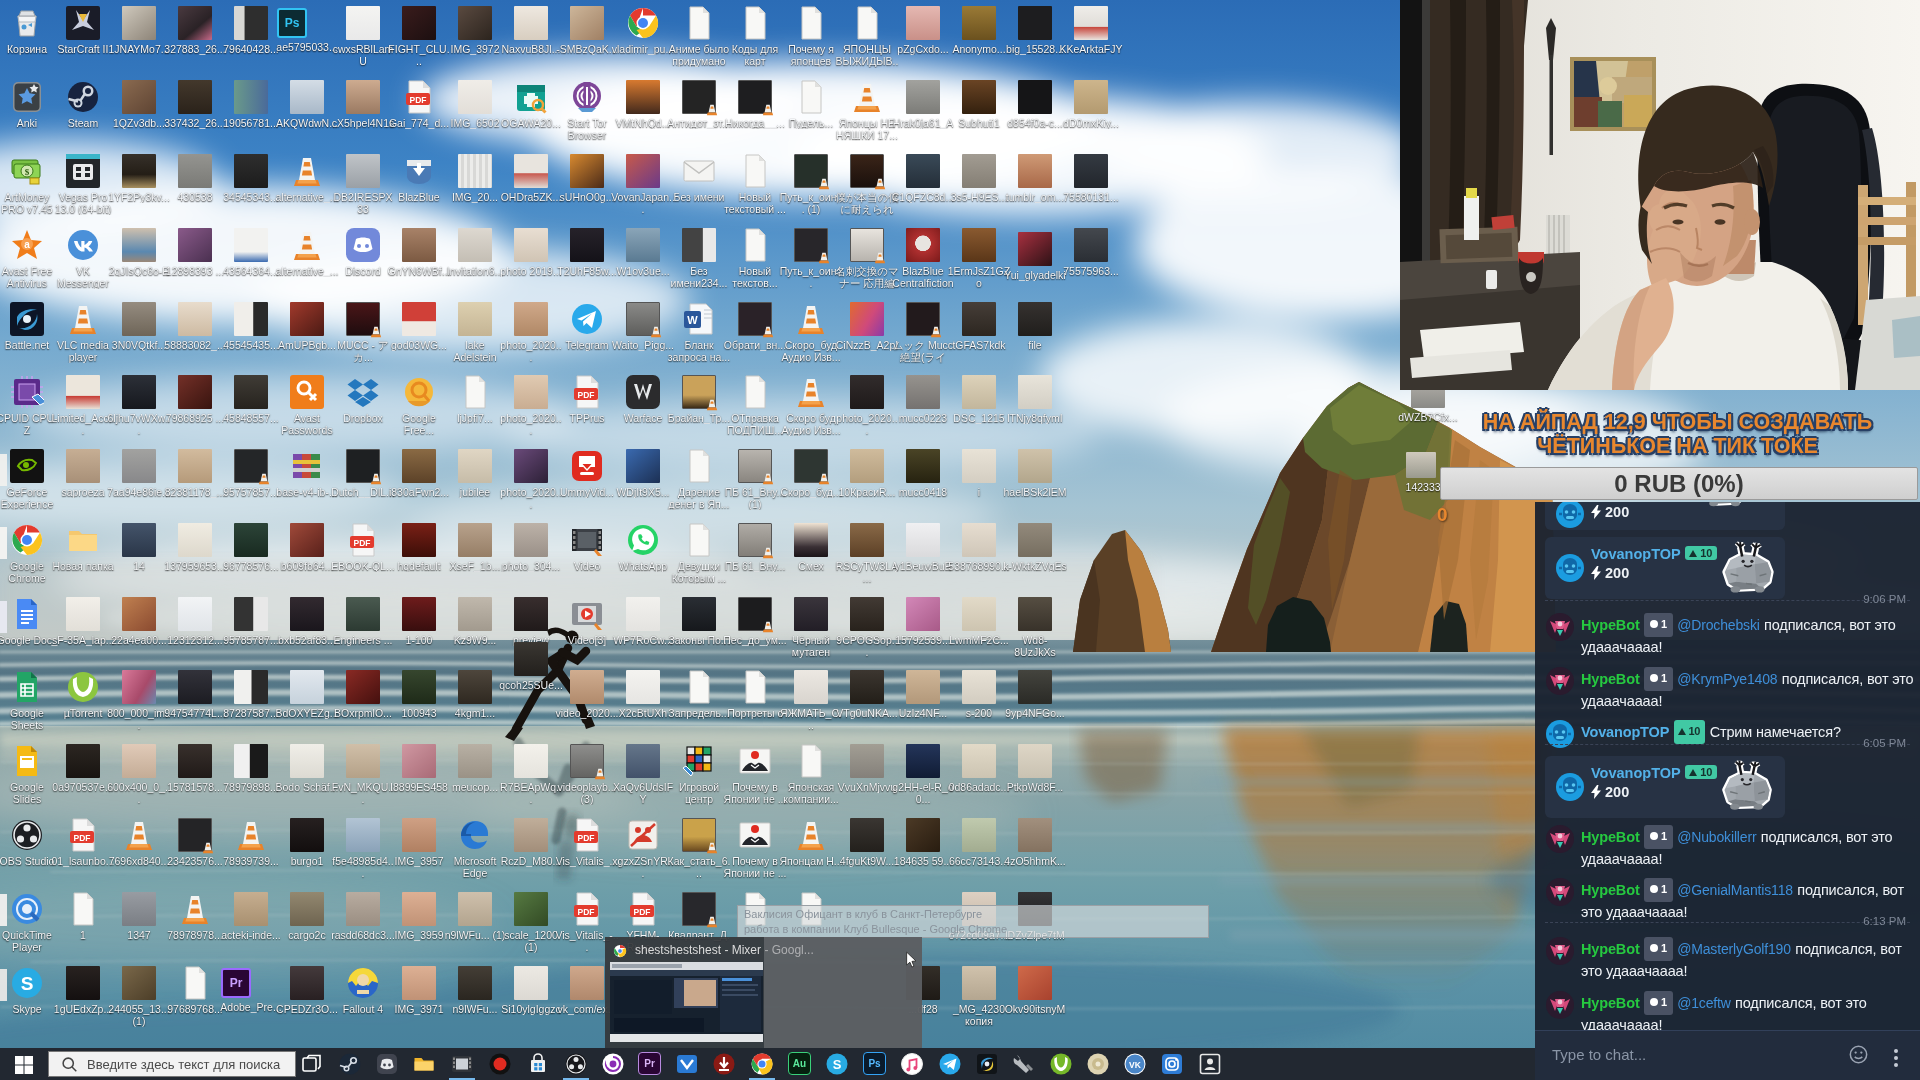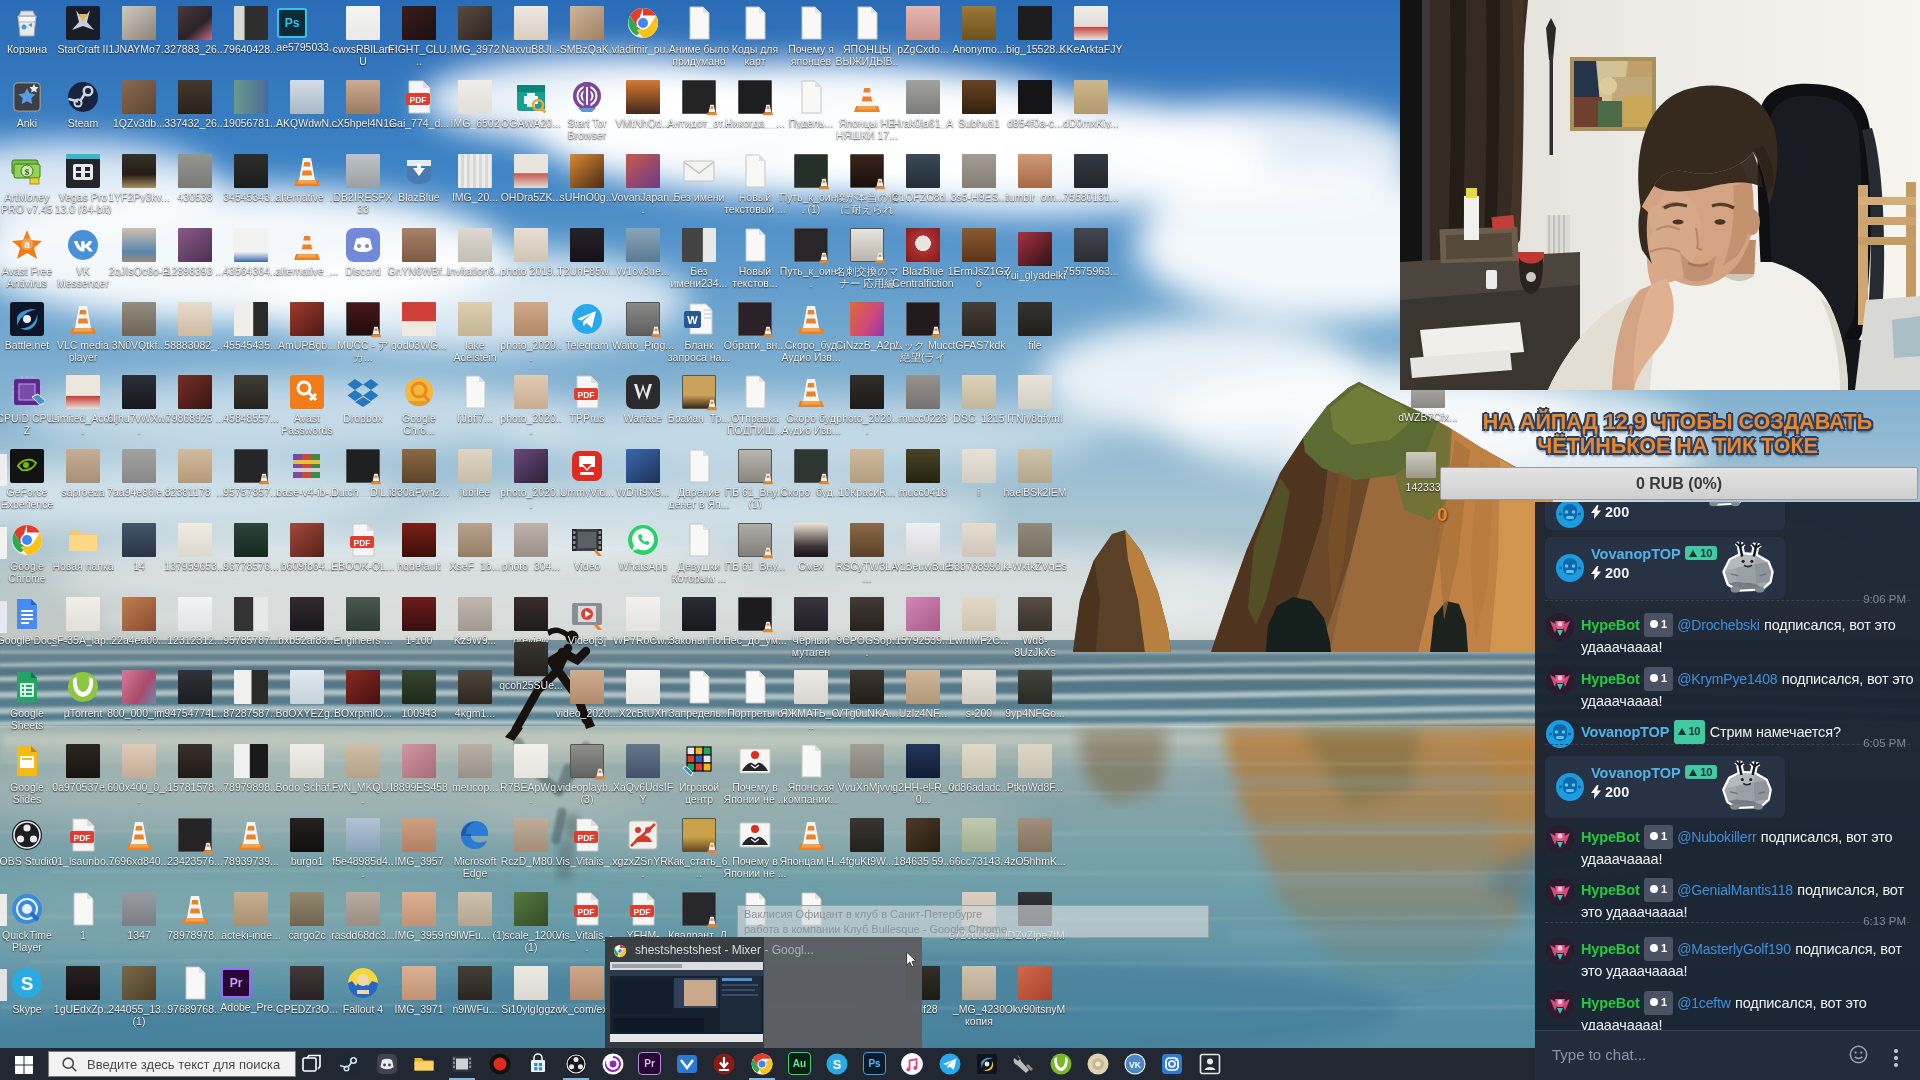--- a/index.html
+++ b/index.html
@@ -9,21 +9,21 @@
 .ic .im{width:34px;height:34px;margin:0 auto;border-radius:1px}
 .ic svg.im{display:block;margin:0 auto}
 .ic>svg,.ic>div:first-child{width:34px;height:34px;margin:0 auto;display:block}
 .ic>svg.cone{position:absolute;left:39px;top:24px;width:12px!important;height:12px!important;margin:0}
 .lb{margin-top:3px;font-size:10.5px;line-height:12px;color:#f6f8fa;text-shadow:0 1px 1.5px rgba(0,0,0,.75),0 0 1px rgba(0,0,0,.5);
  overflow:hidden;max-height:25px;word-wrap:break-word}
 #cam{position:absolute;left:1400px;top:0}
 #goal{position:absolute;left:1435px;top:411px;width:485px;text-align:center;color:#e8872e;font-weight:bold;font-size:21.5px;line-height:23.5px;
  text-shadow:-2px -1px 0 #274066,2px -1px 0 #274066,-2px 2px 0 #274066,2px 2px 0 #274066,0 -2px 0 #274066,0 3px 3px rgba(20,40,70,.8)}
 #gbar{position:absolute;left:1440px;top:467px;width:478px;height:33px;background:linear-gradient(#e3e3e3,#cfcfcf);border:1px solid #9a9a9a;
- border-radius:2px;color:#3a3a3a;font-weight:bold;font-size:16px;text-align:center;line-height:31px}
+ border-radius:2px;color:#3a3a3a;font-weight:bold;font-size:24px;text-align:center;line-height:31px}
 #gzero{position:absolute;left:1437px;top:504px;color:#e8872e;font-weight:bold;font-size:19px;text-shadow:1px 1px 2px rgba(0,0,0,.5)}
 #chat{position:absolute;left:1535px;top:502px;width:385px;height:528px;background:rgba(26,34,48,.96);overflow:hidden;color:#eef2f6}
 #chatin{position:absolute;left:1535px;top:1030px;width:385px;height:50px;background:#222c3d;border-top:1px solid #32405a;
  color:#8a95a6;font-size:15px;line-height:48px;padding-left:17px}
 #dots{position:absolute;right:22px;top:15px}
 #dots i{display:block;width:4px;height:4px;border-radius:2px;background:#c6ccd6;margin:3px 0}
 .card{position:absolute;left:10px;width:240px;background:#273244;border-radius:6px}
 .avw{position:absolute;left:11px;width:28px;height:28px}
 .av{width:28px;height:28px;display:block}
 .vn{color:#53b1e8;font-weight:bold;font-size:14.5px}
@@ -849,21 +849,21 @@
       </svg>
       <div class="lb">Dropbox</div>
     </div>
     <div class="ic" style="left:387px;top:375px">
       <svg viewBox="0 0 34 34">
         <circle cx="17" cy="17" r="14" fill="#f5b83a"></circle>
         <circle cx="17" cy="15" r="7" fill="none" stroke="#e88a20" stroke-width="3"></circle>
         <path d="M22 20 l5 6" stroke="#e88a20" stroke-width="3"></path>
         <path d="M6 26 a14 14 0 0 0 22 0 Z" fill="#e89a2a"></path>
       </svg>
-      <div class="lb">Google Chro...</div>
+      <div class="lb">Google Free...</div>
     </div>
     <div class="ic" style="left:443px;top:375px">
       <svg class="im" viewBox="0 0 34 34">
         <path d="M8 1 h13 l6 6 v26 H8 Z" fill="#f8f8f6" stroke="#c6c6c4"></path>
         <path d="M21 1 l6 6 h-6 Z" fill="#e0e0de"></path>
       </svg>
       <div class="lb">ljJpfi7...</div>
     </div>
     <div class="ic" style="left:499px;top:375px">
       <div class="im" style="background:linear-gradient(#e0cab2,#c9ad92)"></div>

